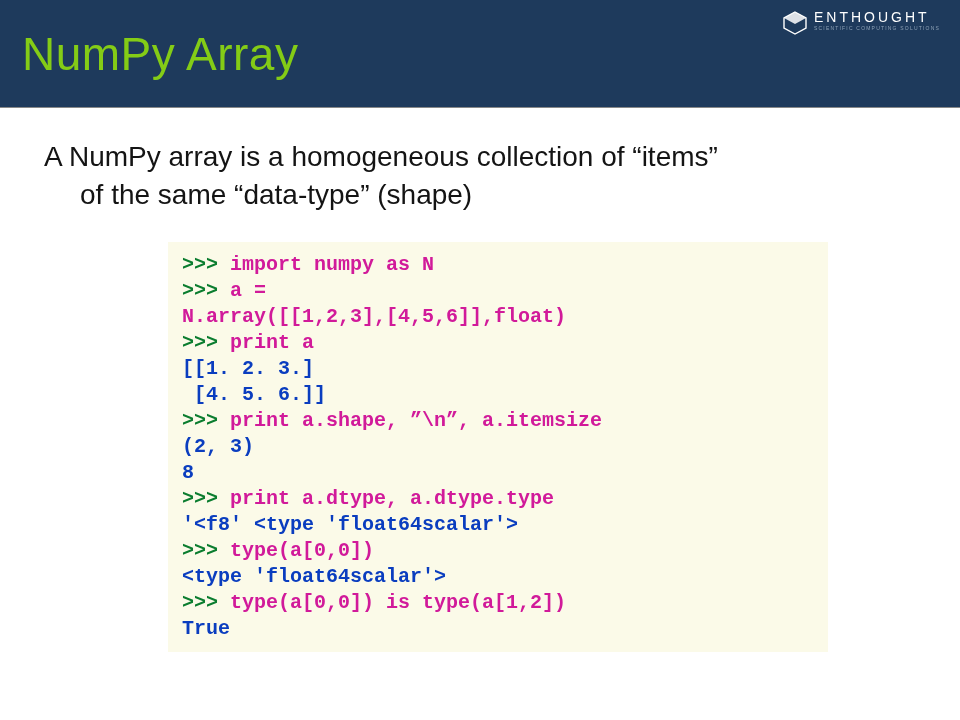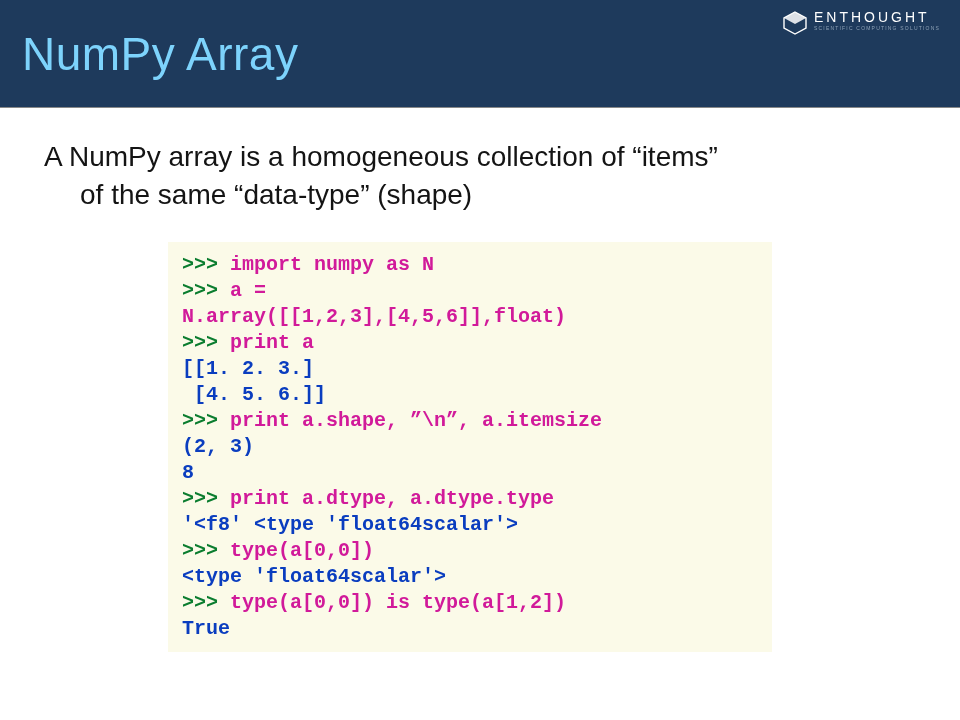--- a/index.html
+++ b/index.html
@@ -14,21 +14,21 @@
   .header {
     width: 100%;
     height: 108px;
     background: #1e3a5c;
     position: relative;
     display: flex;
     align-items: center;
     border-bottom: 1px solid #888;
   }
   .slide-title {
-    color: #7dd3fc;
+    color: #84cc16;
     font-size: 46px;
     font-weight: 400;
     padding-left: 22px;
     letter-spacing: 0.5px;
   }
   .logo-area {
     position: absolute;
     right: 20px;
     top: 10px;
     display: flex;
@@ -62,21 +62,21 @@
     font-size: 28px;
     color: #141414;
     line-height: 1.35;
     padding-left: 4px;
   }
   .intro-line2 { padding-left: 36px; }
   .code-block {
     background: #fbfae8;
     margin: 28px 0 0 128px;
     padding: 10px 14px 10px 14px;
-    width: 604px;
+    width: 660px;
     font-family: "Courier New", Courier, monospace;
     font-size: 20px;
     font-weight: bold;
     line-height: 1.3;
     white-space: pre;
     color: #d63384;
   }
   .prompt { color: #0b7d2f; }
   .input  { color: #d11a9a; }
   .output { color: #0a3dbf; }

